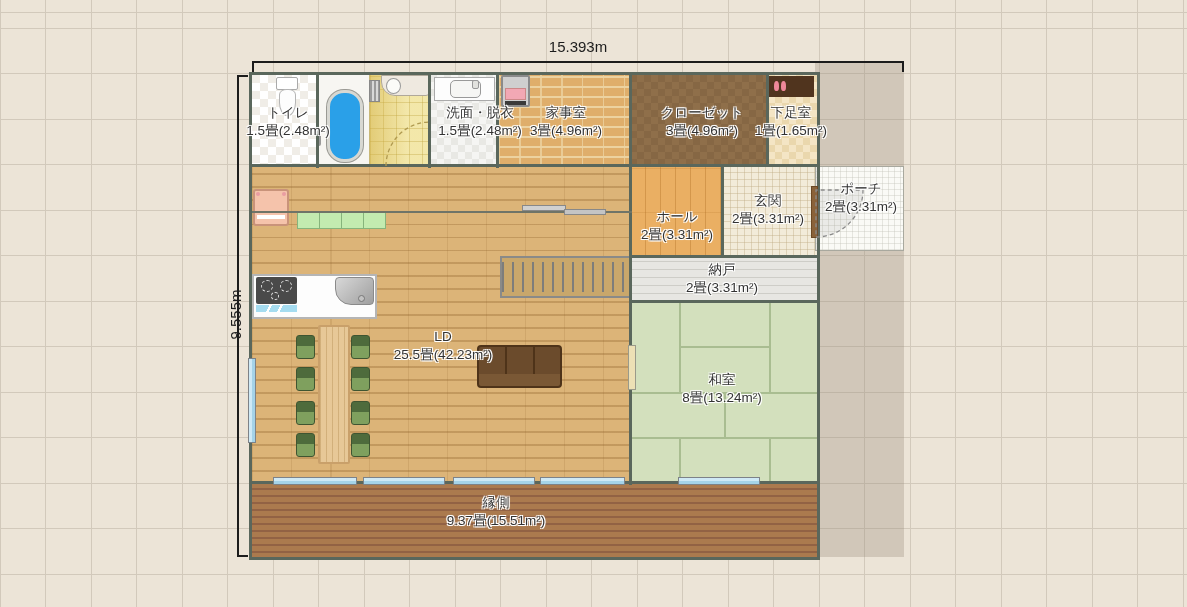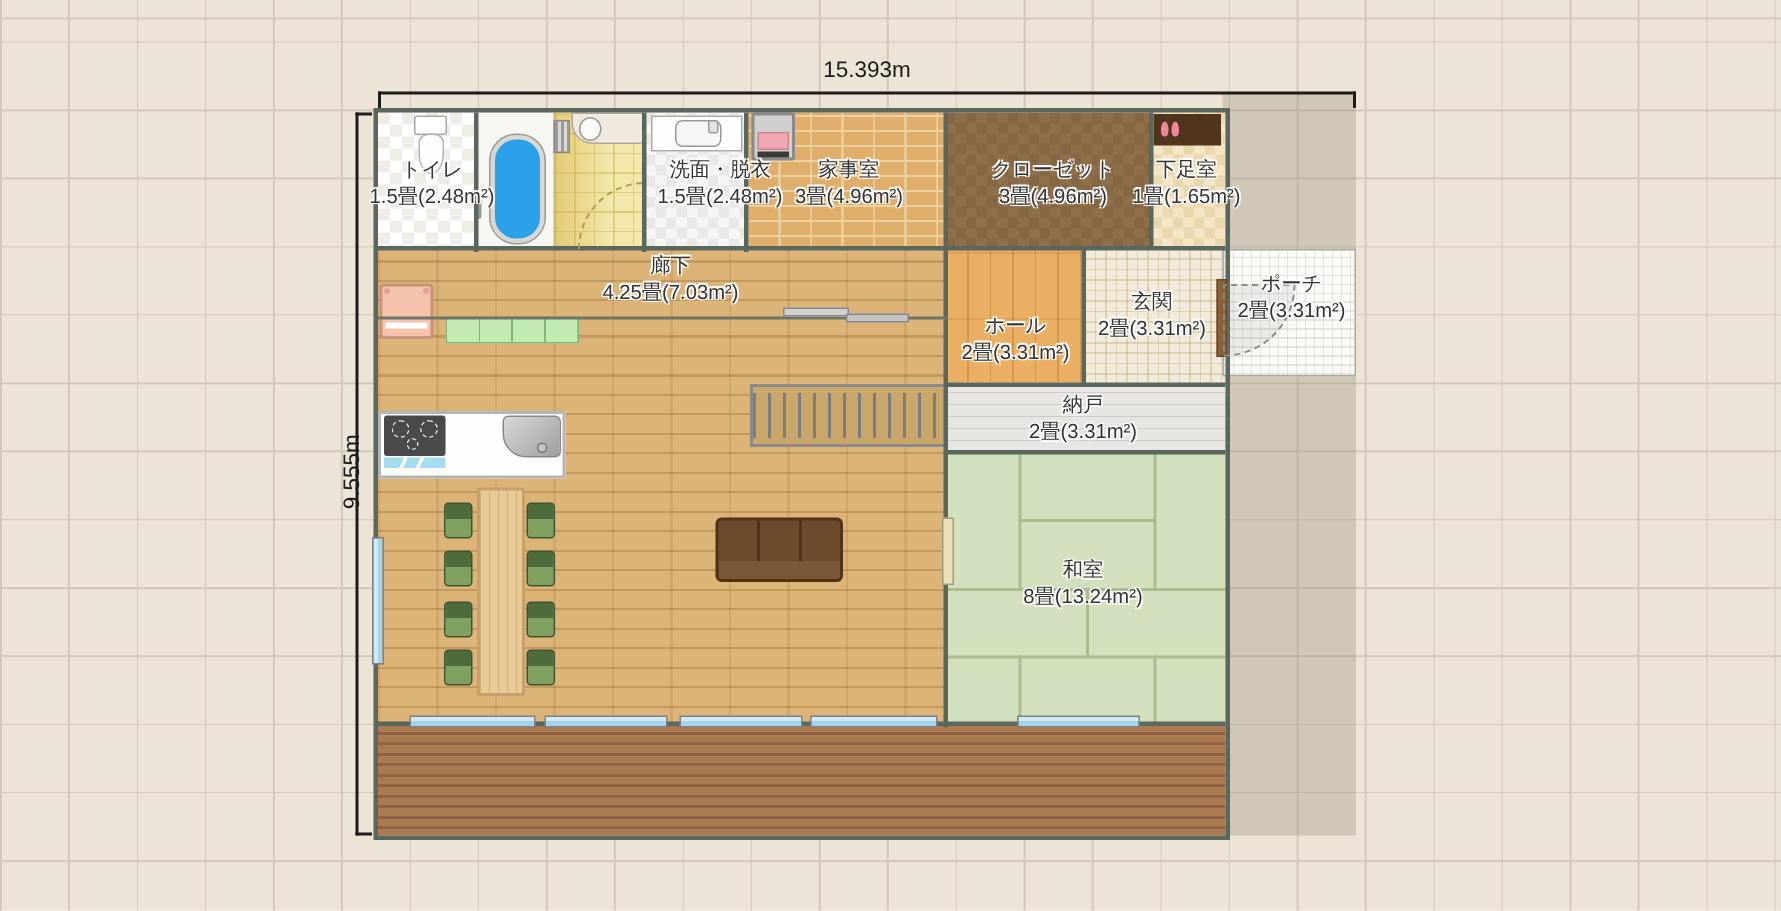--- a/index.html
+++ b/index.html
@@ -207,43 +207,47 @@
     <div>3畳(4.96m²)</div>
   </div>
   <div class="rlabel" style="left:702px;top:104px">
     <div>クローゼット</div>
     <div>3畳(4.96m²)</div>
   </div>
   <div class="rlabel" style="left:791px;top:104px">
     <div>下足室</div>
     <div>1畳(1.65m²)</div>
   </div>
-  <div class="rlabel" style="left:447px;top:168px">
-    <div>廊下</div>
-    <div>4.25畳(7.03m²)</div>
-  </div>
   <div class="rlabel" style="left:677px;top:208px">
     <div>ホール</div>
     <div>2畳(3.31m²)</div>
   </div>
   <div class="rlabel" style="left:768px;top:192px">
     <div>玄関</div>
     <div>2畳(3.31m²)</div>
   </div>
   <div class="rlabel" style="left:861px;top:180px">
     <div>ポーチ</div>
     <div>2畳(3.31m²)</div>
   </div>
   <div class="rlabel" style="left:722px;top:261px">
     <div>納戸</div>
     <div>2畳(3.31m²)</div>
+  </div>
+  <div class="rlabel" style="left:443px;top:328px">
+    <div>LD</div>
+    <div>25.5畳(42.23m²)</div>
   </div>
   <div class="rlabel" style="left:722px;top:371px">
     <div>和室</div>
     <div>8畳(13.24m²)</div>
+  </div>
+  <div class="rlabel" style="left:496px;top:494px">
+    <div>縁側</div>
+    <div>9.37畳(15.51m²)</div>
   </div>
 
   <div class="dim" style="left:578px;top:38px;transform:translateX(-50%)">15.393m</div>
   <div class="dimline" style="left:252px;top:61px;width:652px;height:2px"></div>
   <div class="dimline" style="left:252px;top:61px;width:2px;height:11px"></div>
   <div class="dimline" style="left:902px;top:61px;width:2px;height:11px"></div>
   <div class="dim" style="left:210px;top:306px;transform:rotate(-90deg);transform-origin:center">9.555m</div>
   <div class="dimline" style="left:237px;top:75px;width:2px;height:482px"></div>
   <div class="dimline" style="left:237px;top:75px;width:11px;height:2px"></div>
   <div class="dimline" style="left:237px;top:555px;width:11px;height:2px"></div>

